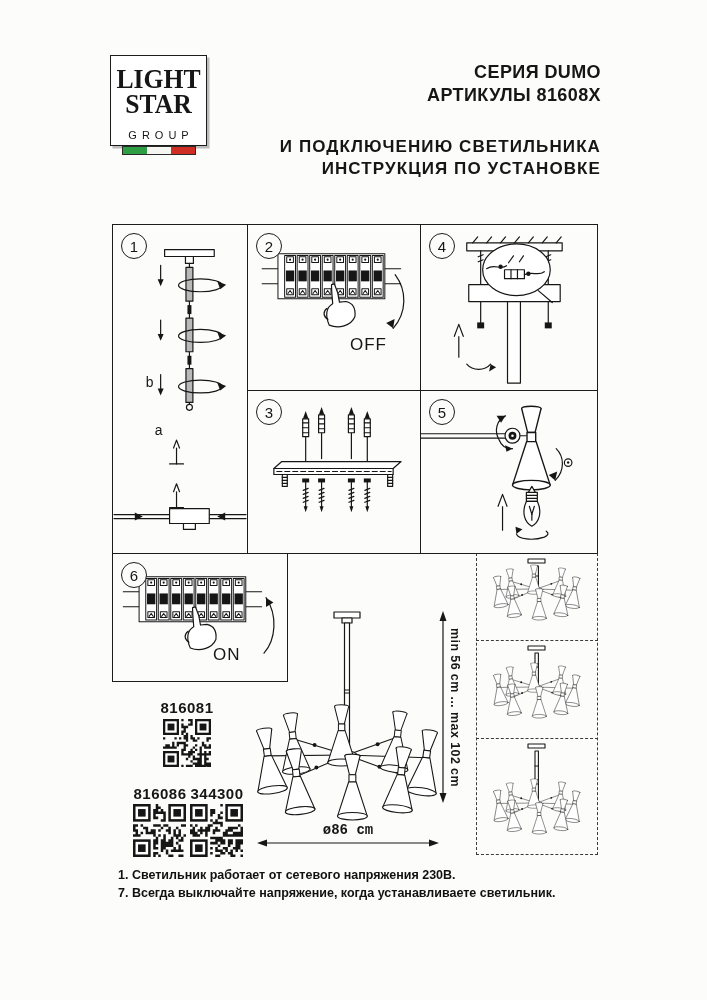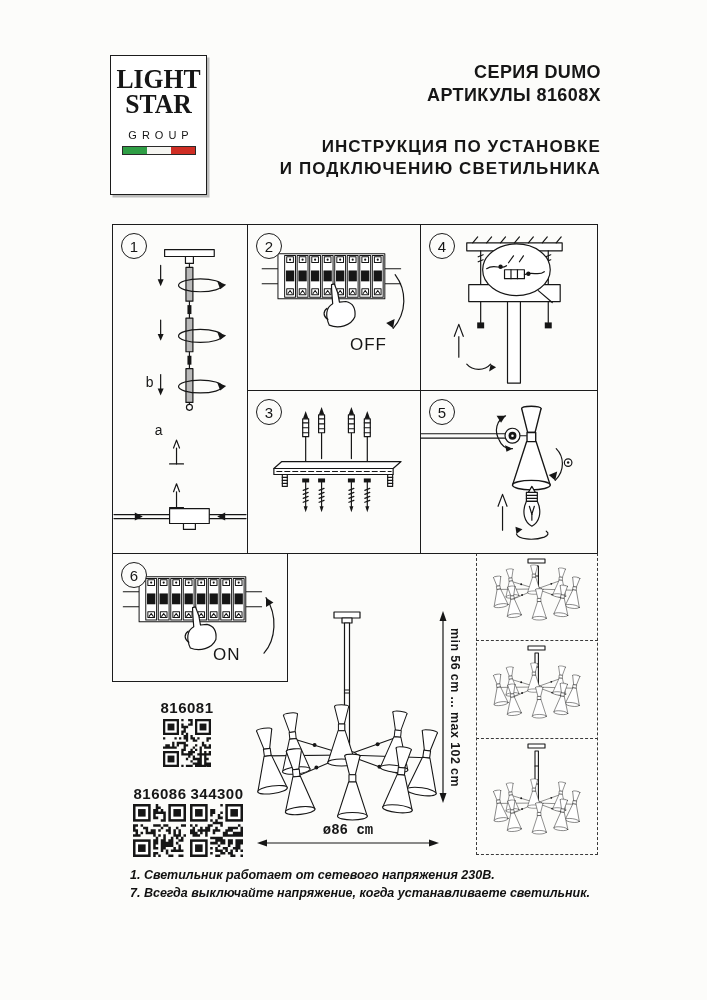--- a/index.html
+++ b/index.html
@@ -1,20 +1,20 @@
 <!DOCTYPE html>
 <html><head>
 <meta charset="utf-8">
 <style>
   html,body{margin:0;padding:0;background:#e9e9e9;}
   .page{position:relative;width:707px;height:1000px;background:#fcfcfa;overflow:hidden;
         font-family:"Liberation Sans",sans-serif;color:#161616;}
   .abs{position:absolute;}
   
-  .logo-box{left:110px;top:55px;width:97px;height:140px;background:#fff;
+  .logo-box{left:110px;top:55px;width:97px;height:91px;background:#fff;
             border:1.5px solid #1c1c1c;box-shadow:2.5px 2.5px 0 rgba(110,110,110,.45);
             text-align:center;box-sizing:border-box;padding-top:11px;}
   .logo-word{font-family:"Liberation Serif",serif;font-weight:700;font-size:27px;
              line-height:25px;letter-spacing:0;transform:scaleX(.95);}
   .logo-group{font-size:11px;letter-spacing:5px;margin-top:12px;text-indent:5px;}
   .logo-flag{margin:5px auto 0;width:72px;height:7px;border:1px solid #2a2a2a;display:flex;}
   .logo-flag span{flex:1;height:100%;}
   .hdr{right:106px;top:50px;text-align:right;margin-top:11px;}
   .hdr-series{font-size:18px;font-weight:700;line-height:23px;letter-spacing:.4px;}
   .hdr-title{margin-top:29px;font-size:17px;font-weight:700;line-height:22px;letter-spacing:1.1px;}
@@ -136,22 +136,22 @@
       <span style="background: rgb(47, 158, 69);"></span>
       <span style="background: rgb(245, 245, 241);"></span>
       <span style="background: rgb(207, 46, 36);"></span>
     </div>
   </div>
 
   <div class="abs hdr">
     <div class="hdr-series">СЕРИЯ DUMO</div>
     <div class="hdr-series">АРТИКУЛЫ 81608X</div>
     <div class="hdr-title">
+      <div>И ПОДКЛЮЧЕНИЮ СВЕТИЛЬНИКА</div>
       <div>ИНСТРУКЦИЯ ПО УСТАНОВКЕ</div>
-      <div>И ПОДКЛЮЧЕНИЮ СВЕТИЛЬНИКА</div>
     </div>
   </div>
 
   <div class="abs panel" style="left:112px;top:224px;width:136px;height:330px;">
     <svg class="art" viewBox="0 0 135 329">
       <g stroke="#161616" stroke-width="1.2" fill="none" stroke-linecap="round" stroke-linejoin="round">
         <rect x="52" y="24" width="50" height="7" fill="#fff"></rect>
         <rect x="73" y="31" width="8" height="7" fill="#fff"></rect>
         <line x1="77" y1="38" x2="77" y2="186"></line>
         <rect x="73.5" y="42" width="7" height="34" fill="#b9b9b9"></rect>
@@ -451,18 +451,18 @@
         <rect x="2.5238095238095237" y="2.5238095238095237" width="12.619047619047619" height="12.619047619047619" fill="#fff"></rect>
         <rect x="5.0476190476190474" y="5.0476190476190474" width="7.571428571428571" height="7.571428571428571" fill="#161616"></rect>
         <rect x="35.33333333333333" y="0" width="17.666666666666664" height="17.666666666666664" fill="#161616"></rect>
         <rect x="37.857142857142854" y="2.5238095238095237" width="12.619047619047619" height="12.619047619047619" fill="#fff"></rect>
         <rect x="40.38095238095238" y="5.0476190476190474" width="7.571428571428571" height="7.571428571428571" fill="#161616"></rect>
         <rect x="0" y="35.33333333333333" width="17.666666666666664" height="17.666666666666664" fill="#161616"></rect>
         <rect x="2.5238095238095237" y="37.857142857142854" width="12.619047619047619" height="12.619047619047619" fill="#fff"></rect>
         <rect x="5.0476190476190474" y="40.38095238095238" width="7.571428571428571" height="7.571428571428571" fill="#161616"></rect>
       </svg></div>
 
-  <div class="abs notes" style="left:130px;top:866px;width:460px;font-style:italic;">
+  <div class="abs notes" style="left:118px;top:866px;width:460px;">
     <div>1. Светильник работает от сетевого напряжения 230В.</div>
     <div>7. Всегда выключайте напряжение, когда устанавливаете светильник.</div>
   </div>
 
 </div>
 
 </body></html>

